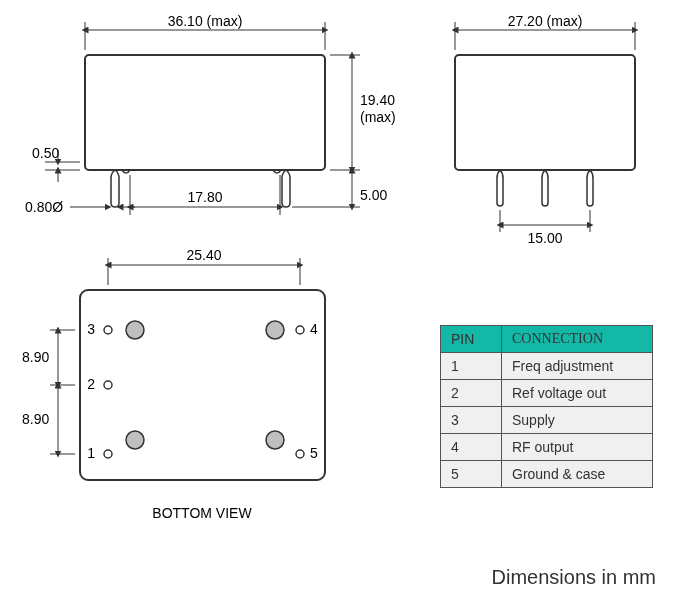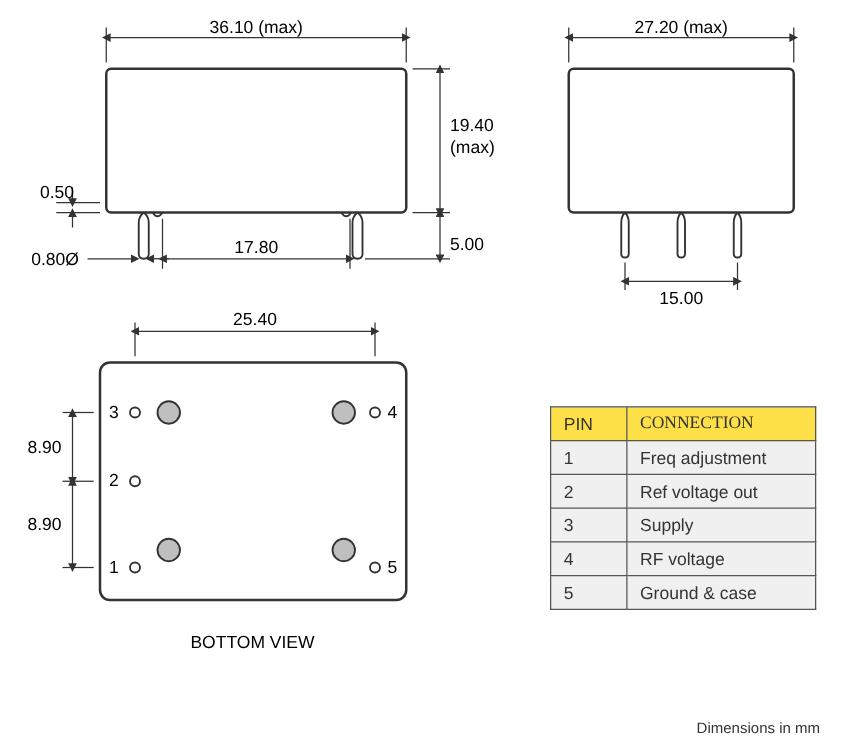--- a/index.html
+++ b/index.html
@@ -23,29 +23,29 @@
     background: #f0f0f0;
     font-size: 14px;
   }
   .pin-table th, .pin-table td {
     border: 1px solid #555;
     padding: 5px 10px;
     text-align: left;
   }
   .pin-table th {
     font-weight: 400;
-    background: #fde047;
+    background: #14b8a6;
   }
   .pin-cell { text-align: center; width: 40px; }
   .conn-cell { width: 130px; font-family: Liberation Serif, serif; }
   .units-label {
     position: absolute;
     right: 25px;
     bottom: 15px;
-    font-size: 12px;
+    font-size: 20px;
     color: #333;
   }
 </style>
 </head>
 <body>
 
 <svg width="681" height="560" viewBox="0 0 681 560">
   <defs>
     <marker id="arr" viewBox="0 0 10 10" refX="5" refY="5" markerWidth="7" markerHeight="7" orient="auto-start-reverse">
       <path d="M 0 0 L 10 5 L 0 10 z" fill="#333"></path>
@@ -171,21 +171,21 @@
     <tr>
         <td class="pin-cell">2</td>
         <td>Ref voltage out</td>
       </tr>
     <tr>
         <td class="pin-cell">3</td>
         <td>Supply</td>
       </tr>
     <tr>
         <td class="pin-cell">4</td>
-        <td>RF voltage</td>
+        <td>RF output</td>
       </tr>
     <tr>
         <td class="pin-cell">5</td>
         <td>Ground &amp; case</td>
       </tr>
   </tbody>
 </table>
 
 <div class="units-label">Dimensions in mm</div>
 

